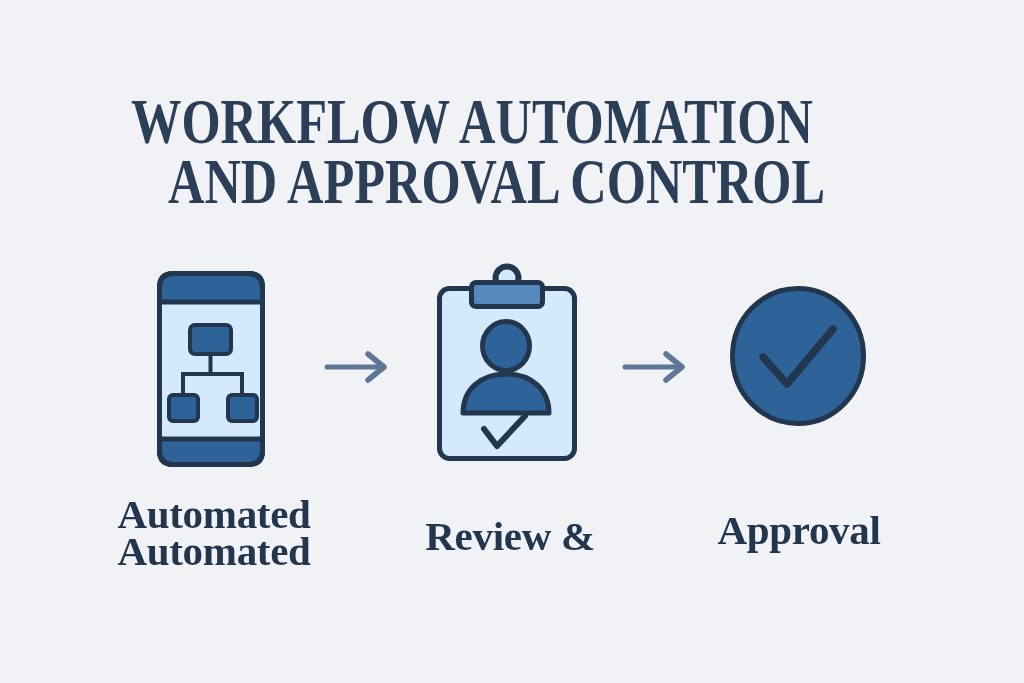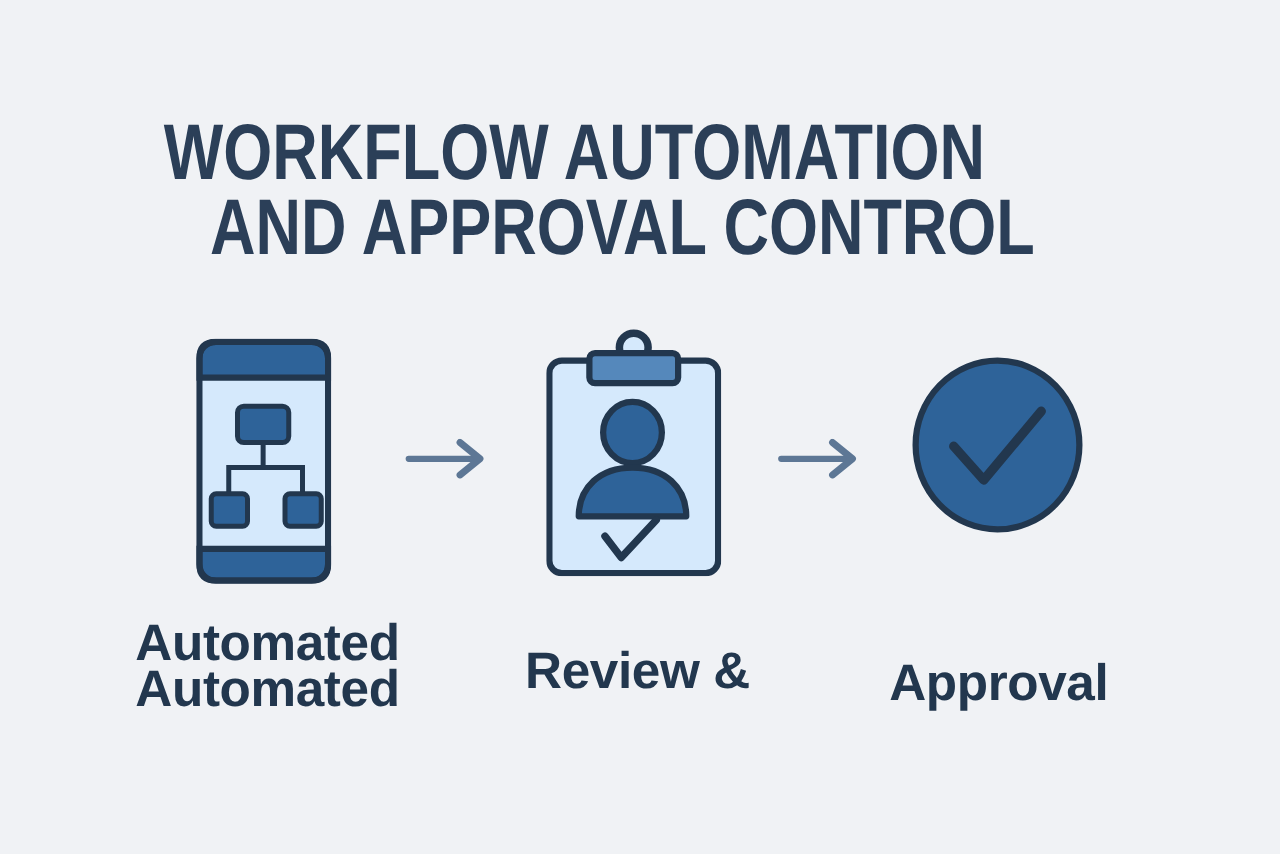--- a/index.html
+++ b/index.html
@@ -7,21 +7,21 @@
     --clip:#5588bb; --light:#d5e9fc; --arrow:#5d7795;
   }
   *{margin:0;padding:0;box-sizing:border-box;}
   html,body{width:1024px;height:683px;}
   body{
     background:var(--bg);
     font-family:"Liberation Sans", sans-serif;
     position:relative;
     overflow:hidden;
   }
-  .canvas{position:absolute;inset:0;}
+  .canvas{position:absolute;inset:0;font-family:Liberation Serif, serif;}
   .t-line{
     position:absolute;
     font-size:63px;
     font-weight:700;
     color:var(--title);
     white-space:nowrap;
     letter-spacing:0px;
     transform:scaleX(0.80);
     transform-origin:left top;
     line-height:63px;
@@ -42,21 +42,21 @@
     text-align:center;
     font-size:41px;
     font-weight:700;
     color:var(--ink);
     line-height:37px;
     letter-spacing:-0.3px;
     white-space:nowrap;
   }
   .lbl1{left:214px;top:496px;}
   .lbl2{left:510px;top:496px;margin-top:22px;}
-  .lbl3{left:799px;top:528px;}
+  .lbl3{left:799px;top:512px;}
   
   .s-ink{stroke:var(--ink);}
   .s-arrow{stroke:var(--arrow);}
   .f-mid{fill:var(--mid);}
   .f-light{fill:var(--light);}
   .f-clip{fill:var(--clip);}
   .f-none{fill:none;}
 </style>
 </head>
 <body>

